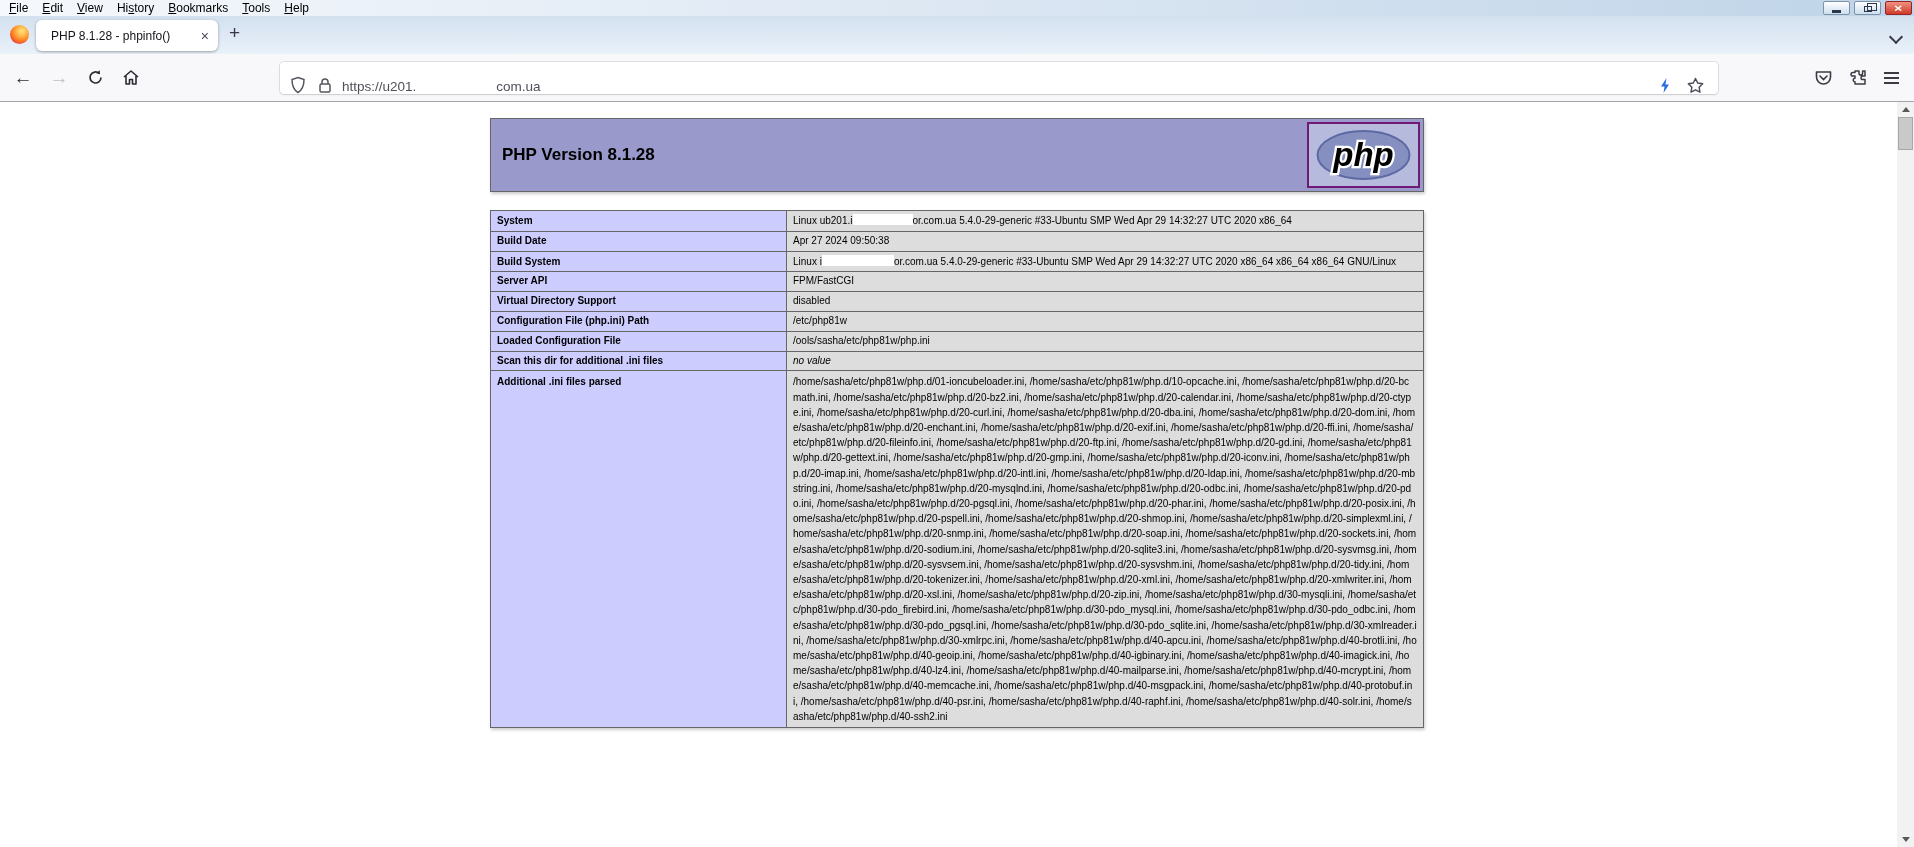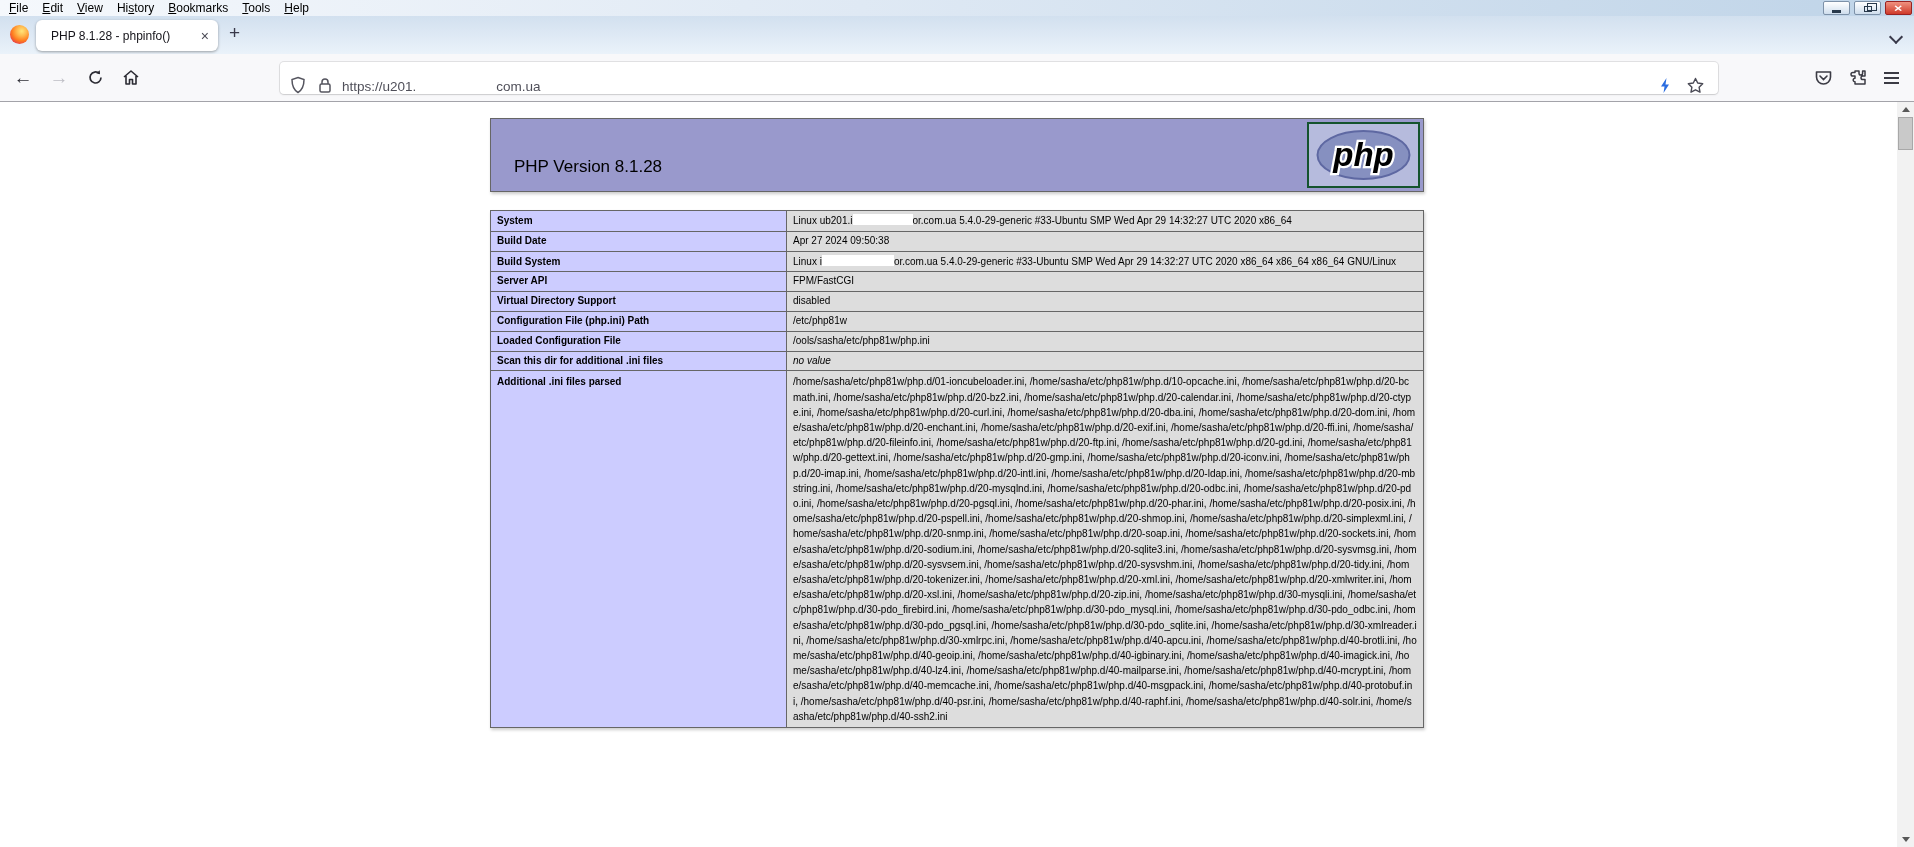--- a/index.html
+++ b/index.html
@@ -69,26 +69,26 @@
   .menu-icon { left:1878px; display:flex; flex-direction:column; gap:3px; }
   .menu-icon i { display:block; width:15px; height:2px; background:#3b3b44; }
   
   .content { position:relative; height:745px; background:#fff; overflow:hidden; }
   .page { width:934px; margin:16px auto 0; }
   .php-header {
     position:relative; height:74px; background:#9999cc; border:1px solid #666;
     box-shadow:1px 2px 3px #ccc;
   }
   .php-header h1 {
-    margin:12px; position:absolute; left:11px; top:50%; transform:translateY(-50%);
-    font-size:17px; font-weight:normal; color:#000;
+    margin:0; position:absolute; left:11px; top:50%; transform:translateY(-50%);
+    font-size:17px; font-weight:bold; color:#000;
   }
   .php-logo {
     position:absolute; right:3px; top:3px; width:113px; height:66px;
-    background:#b6bbdd; border:2px solid #14532d;
+    background:#b6bbdd; border:2px solid #701a75;
   }
   .info-table {
     border-collapse:collapse; width:934px; margin-top:18px; font-size:10px;
     box-shadow:1px 2px 3px #ccc;
   }
   .info-table td { border:1px solid #666; padding:3px 6px; vertical-align:baseline; line-height:1.28; }
   td.cell-e { background:#ccccff; font-weight:bold; width:296px; }
   td.cell-v { background:#dddddd; color:#000; }
   .novalue { font-style:italic; color:#7f7f7f; }
   .redact { display:inline-block; background:#fff; height:11px; margin-bottom:-1px; }

